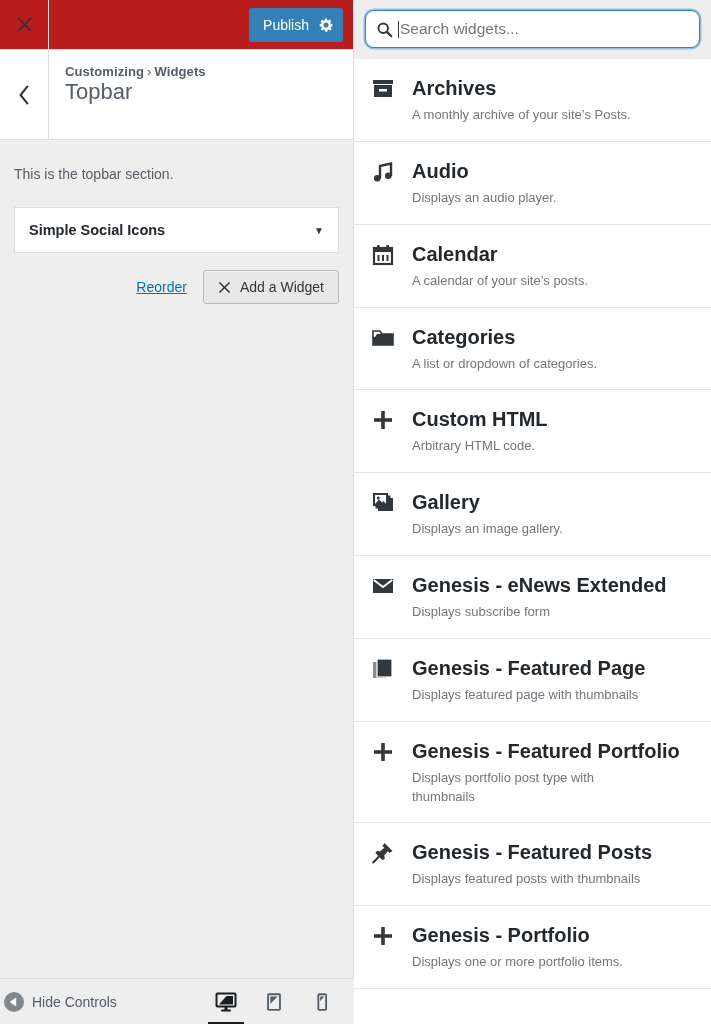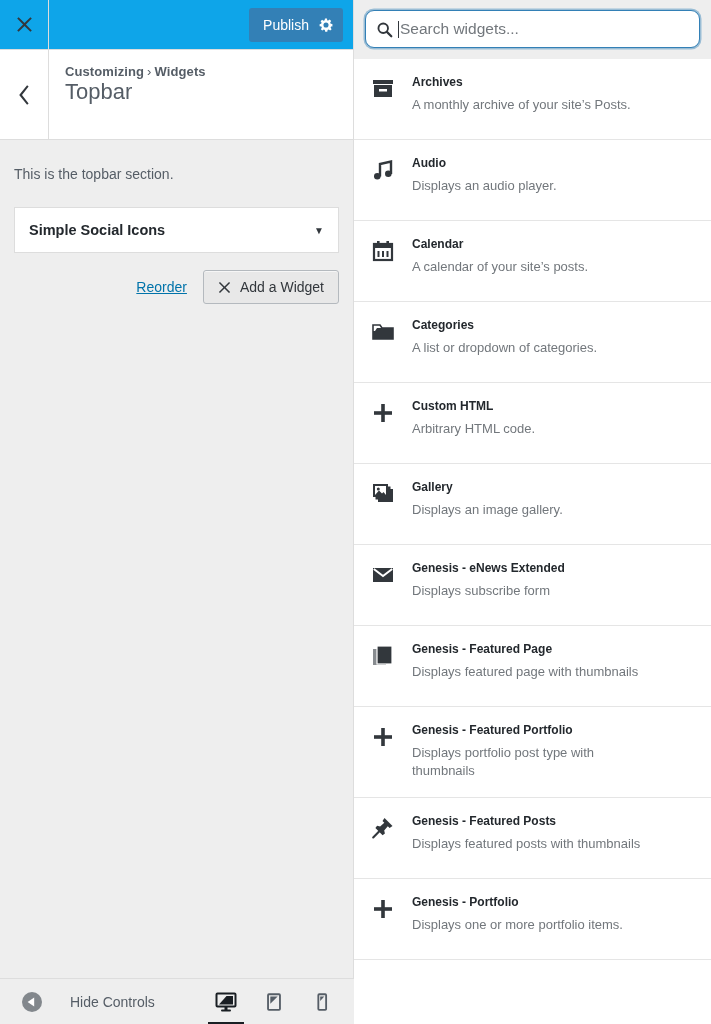--- a/index.html
+++ b/index.html
@@ -15,21 +15,21 @@
   .customizer {
     position: relative;
     width: 354px; height: 1024px;
     background: #eee;
     border-right: 1px solid #ddd;
     display: flex; flex-direction: column;
   }
 
   
   .cz-header {
-    height: 50px; background: #0ea5e9;
+    height: 50px; background: #b91c1c;
     display: flex; align-items: center;
     border-bottom: 1px solid #ddd;
     flex: 0 0 50px;
   }
   .close-cell {
     width: 49px; height: 50px;
     display: flex; align-items: center; justify-content: center;
     border-right: 1px solid #ddd;
     cursor: pointer;
   }
@@ -102,21 +102,21 @@
     cursor: pointer; box-shadow: inset 0 1px 0 rgba(255,255,255,.6);
   }
 
   
   .cz-footer {
     position: absolute; bottom: 0; left: 0;
     width: 354px; height: 46px;
     background: #eee; border-top: 1px solid #ddd;
     display: flex; align-items: center;
   }
-  .hide-controls { display: flex; align-items: center; gap: 28px; padding-left: 22px; cursor: pointer; text-align: right; }
+  .hide-controls { display: flex; align-items: center; gap: 8px; padding-left: 4px; cursor: pointer; text-align: right; }
   .hide-controls .lbl { font-size: 14px; color: #555d66; }
   .devices { margin-left: auto; display: flex; align-items: flex-end; height: 46px; padding-right: 8px; }
   .device-btn {
     width: 48px; height: 46px;
     display: flex; align-items: center; justify-content: center;
     cursor: pointer; position: relative;
   }
   .device-btn.active::after {
     content: ""; position: absolute; bottom: 0; left: 6px; right: 6px;
     height: 3px; background: #191e23;
@@ -145,21 +145,21 @@
     display: flex; gap: 0; padding: 16px 16px 16px 0;
     border-bottom: 1px solid #e5e5e5; cursor: pointer;
     min-height: 81px;
   }
   .wl-icon {
     flex: 0 0 58px; display: flex; justify-content: center;
     padding-top: 2px;
   }
   .wl-text { flex: 1; padding-right: 8px; }
   .wl-name {
-    font-size: 12px; font-weight: 700; color: #23282d; line-height: 1.3;
+    font-size: 20px; font-weight: 700; color: #23282d; line-height: 1.3;
   }
   .wl-desc {
     font-size: 13px; color: #72777c; line-height: 1.45; margin-top: 5px;
     max-width: 240px;
   }
   svg { shape-rendering: geometricPrecision; }
 </style>
 </head>
 <body>
 

